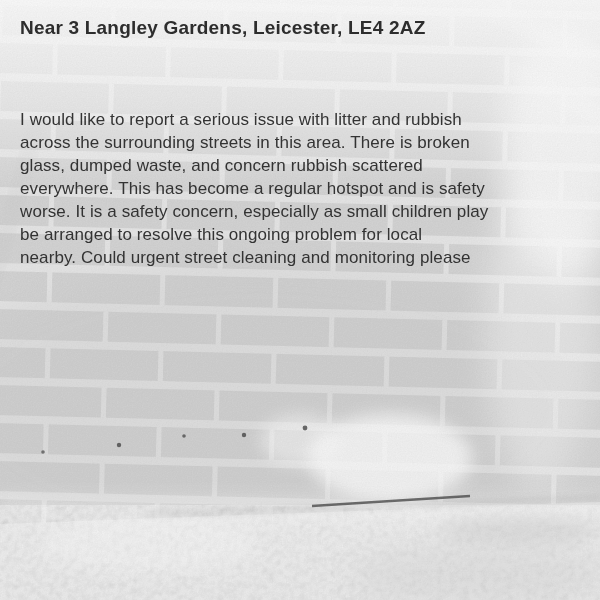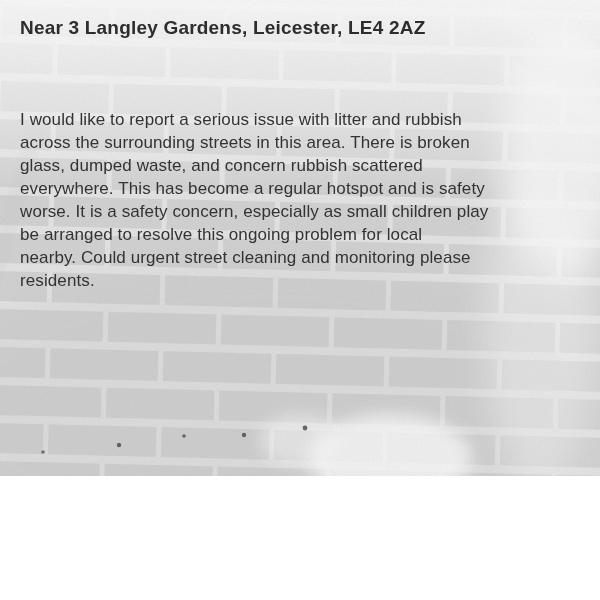--- a/index.html
+++ b/index.html
@@ -4,21 +4,21 @@
 <style>
   html, body {
     margin: 0;
     padding: 0;
     background: #ffffff;
     font-family: "Liberation Sans", sans-serif;
   }
   .canvas {
     position: relative;
     width: 600px;
-    height: 476px;
+    height: 600px;
     overflow: hidden;
     background: #ef4444;
   }
   .photo-svg {
     position: absolute;
     top: 0; left: 0;
     width: 600px;
     height: 600px;
     display: block;
   }
@@ -128,16 +128,15 @@
   <div class="report-title">Near 3 Langley Gardens, Leicester, LE4 2AZ</div>
 
   <div class="report-desc">
     <div class="line">I would like to report a serious issue with litter and rubbish</div>
     <div class="line">across the surrounding streets in this area. There is broken</div>
     <div class="line">glass, dumped waste, and concern rubbish scattered</div>
     <div class="line">everywhere. This has become a regular hotspot and is safety</div>
     <div class="line">worse. It is a safety concern, especially as small children play</div>
     <div class="line">be arranged to resolve this ongoing problem for local</div>
     <div class="line">nearby. Could urgent street cleaning and monitoring please</div>
-    <div class="line">residents.</div>
   </div>
 
 </div>
 
 </body></html>

